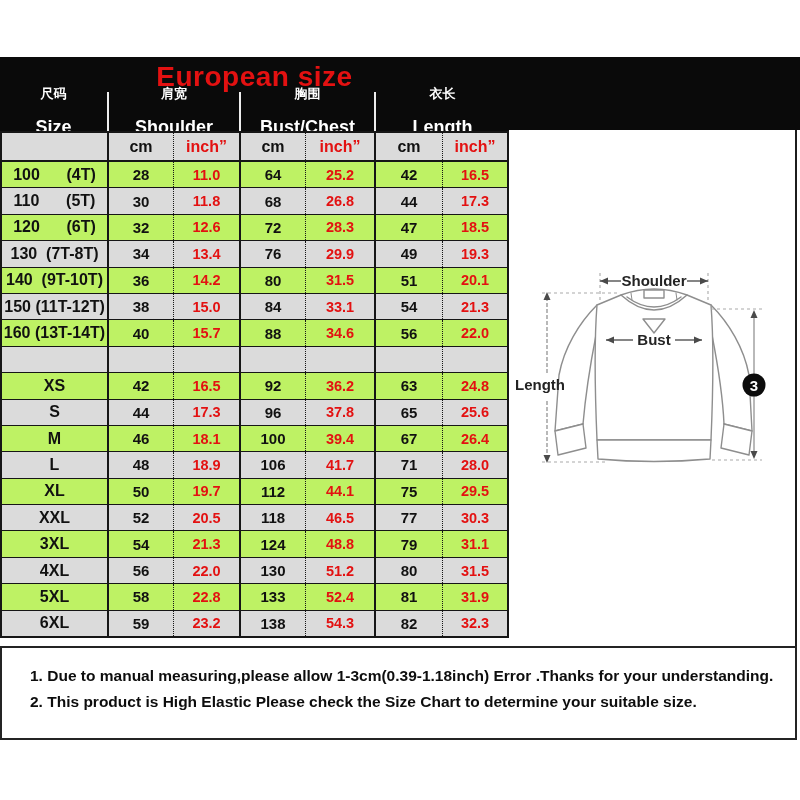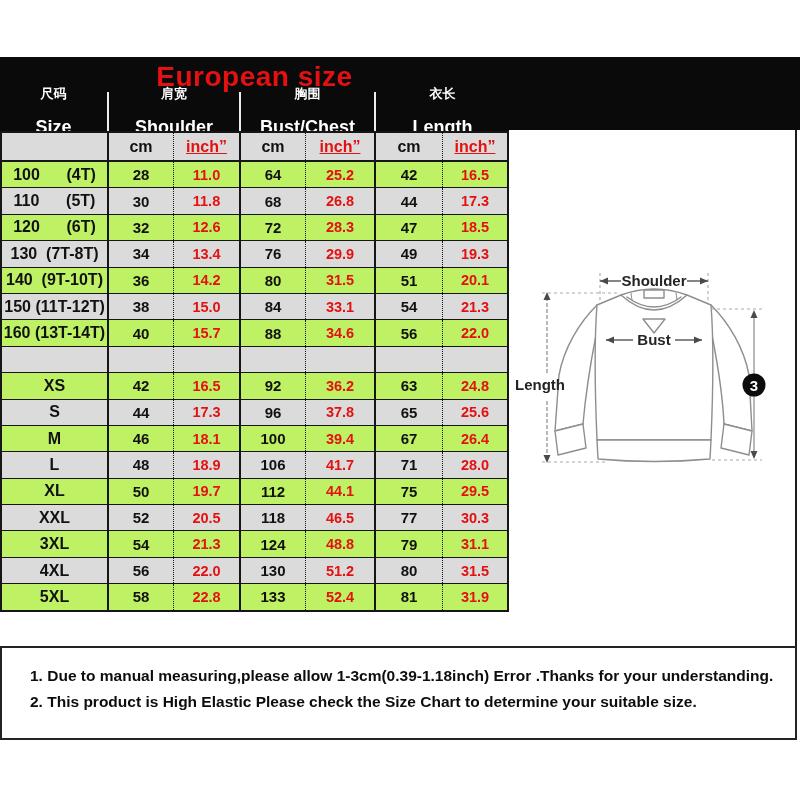--- a/index.html
+++ b/index.html
@@ -29,21 +29,21 @@
   .light{background:#dbdbdb;}
   .cell{box-sizing:border-box;display:flex;align-items:center;justify-content:center;}
   .srow>.cell:nth-child(1),.trow>.cell:nth-child(1){width:105px;}
   .srow>.cell:nth-child(2),.trow>.cell:nth-child(2){width:66px;border-left:2px solid #161616;}
   .srow>.cell:nth-child(3),.trow>.cell:nth-child(3){width:66px;border-left:1.5px dotted #161616;}
   .srow>.cell:nth-child(4),.trow>.cell:nth-child(4){width:66px;border-left:2px solid #161616;}
   .srow>.cell:nth-child(5),.trow>.cell:nth-child(5){width:69px;border-left:1.5px dotted #161616;}
   .srow>.cell:nth-child(6),.trow>.cell:nth-child(6){width:68px;border-left:2px solid #161616;}
   .srow>.cell:nth-child(7),.trow>.cell:nth-child(7){width:65px;border-left:1.5px dotted #161616;}
   .u-cm{font-size:16px;font-weight:bold;color:#111;}
-  .u-inch{font-size:16px;font-weight:bold;color:#e31111;text-decoration:underline;}
+  .u-inch{font-size:16px;font-weight:bold;color:#e31111;}
   .c-size{font-size:16px;font-weight:bold;color:#111;white-space:pre;}
   .v-cm{font-size:15px;font-weight:bold;color:#111;}
   .v-inch{font-size:14.5px;font-weight:bold;color:#e31111;}
   
   .right-edge{position:absolute;left:795px;top:130px;width:2px;height:516px;background:#1c1c1c;}
   .diagram{position:absolute;left:509px;top:233px;}
   
   .notes{position:absolute;left:0;top:646px;width:797px;height:94px;border:2px solid #242424;
          box-sizing:border-box;background:#fff;padding:15px 10px 0 28px;}
   .note-line{font-size:15.5px;font-weight:bold;color:#0d0d0d;line-height:26px;white-space:nowrap;}
@@ -250,20 +250,29 @@
     <div class="trow dark">
       <div class="cell c-size">5XL</div>
       <div class="cell v-cm c-val">58</div>
       <div class="cell v-inch c-val">22.8</div>
       <div class="cell v-cm c-val">133</div>
       <div class="cell v-inch c-val">52.4</div>
       <div class="cell v-cm c-val">81</div>
       <div class="cell v-inch c-val">31.9</div>
     </div>
 
+    <div class="trow light">
+      <div class="cell c-size">6XL</div>
+      <div class="cell v-cm c-val">59</div>
+      <div class="cell v-inch c-val">23.2</div>
+      <div class="cell v-cm c-val">138</div>
+      <div class="cell v-inch c-val">54.3</div>
+      <div class="cell v-cm c-val">82</div>
+      <div class="cell v-inch c-val">32.3</div>
+    </div>
   </div>
   </div>
 
   <div class="right-edge"></div>
 
   <svg class="diagram" width="291" height="292" viewBox="0 0 291 292">
 
     <g stroke="#8e8e8e" stroke-width="1.4" fill="#ffffff" stroke-linejoin="round" stroke-linecap="round">
 
       <path d="M 88 72 C 70 90, 55 115, 50 142 L 46 198 L 74 191" fill="none"></path>

